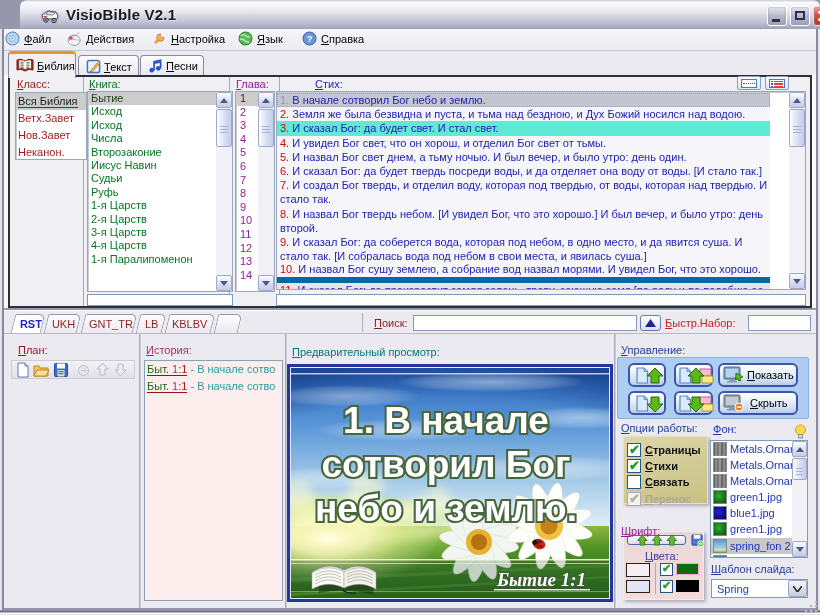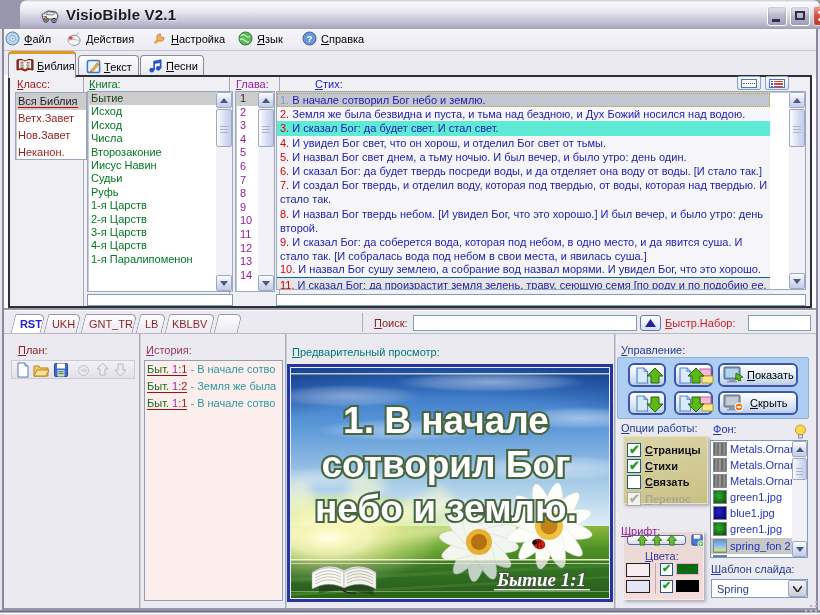--- a/index.html
+++ b/index.html
@@ -235,21 +235,21 @@
     <div class="list" id="verselist" style="left:272px;top:16px;width:530px;height:199px;padding-top:1px;">
         <div style="line-height:14.2px;padding:0 0 0 3px;color:#2121b3;background:#f6f6fa;width:493px;background:#c3c6d0;outline:1px dotted #b8a820;outline-offset:-1px;"><span style="color:#8a9ab8;">1.</span> В начале сотворил Бог небо и землю.</div>
         <div style="line-height:14.2px;padding:0 0 0 3px;color:#2121b3;background:#f6f6fa;width:493px;"><span style="color:#dd0000;">2.</span> Земля же была безвидна и пуста, и тьма над бездною, и Дух Божий носился над водою.</div>
         <div style="line-height:14.2px;padding:0 0 0 3px;color:#2121b3;background:#5eead4;width:493px;"><span style="color:#dd0000;">3.</span> И сказал Бог: да будет свет. И стал свет.</div>
         <div style="line-height:14.2px;padding:0 0 0 3px;color:#2121b3;background:#f6f6fa;width:493px;"><span style="color:#dd0000;">4.</span> И увидел Бог свет, что он хорош, и отделил Бог свет от тьмы.</div>
         <div style="line-height:14.2px;padding:0 0 0 3px;color:#2121b3;background:#f6f6fa;width:493px;"><span style="color:#dd0000;">5.</span> И назвал Бог свет днем, а тьму ночью. И был вечер, и было утро: день один.</div>
         <div style="line-height:14.2px;padding:0 0 0 3px;color:#2121b3;background:#f6f6fa;width:493px;"><span style="color:#dd0000;">6.</span> И сказал Бог: да будет твердь посреди воды, и да отделяет она воду от воды. [И стало так.]</div>
         <div style="line-height:14.2px;padding:0 0 0 3px;color:#2121b3;background:#f6f6fa;width:493px;"><span style="color:#dd0000;">7.</span> И создал Бог твердь, и отделил воду, которая под твердью, от воды, которая над твердью. И стало так.</div>
         <div style="line-height:14.2px;padding:0 0 0 3px;color:#2121b3;background:#f6f6fa;width:493px;"><span style="color:#dd0000;">8.</span> И назвал Бог твердь небом. [И увидел Бог, что это хорошо.] И был вечер, и было утро: день второй.</div>
         <div style="line-height:14.2px;padding:0 0 0 3px;color:#2121b3;background:#f6f6fa;width:493px;"><span style="color:#dd0000;">9.</span> И сказал Бог: да соберется вода, которая под небом, в одно место, и да явится суша. И стало так. [И собралась вода под небом в свои места, и явилась суша.]</div>
-        <div style="line-height:14.2px;padding:0 0 0 3px;color:#2121b3;background:#f6f6fa;width:493px;border-bottom:1px solid #0369a1;line-height:13.2px;"><span style="color:#dd0000;">10.</span> И назвал Бог сушу землею, а собрание вод назвал морями. И увидел Бог, что это хорошо.</div>
+        <div style="line-height:14.2px;padding:0 0 0 3px;color:#2121b3;background:#f6f6fa;width:493px;border-bottom:6px solid #0369a1;line-height:13.2px;"><span style="color:#dd0000;">10.</span> И назвал Бог сушу землею, а собрание вод назвал морями. И увидел Бог, что это хорошо.</div>
         <div style="line-height:14.2px;padding:0 0 0 3px;color:#2121b3;background:#e5e5e5;width:493px;"><span style="color:#dd0000;">11.</span> И сказал Бог: да произрастит земля зелень, траву, сеющую семя [по роду и по подобию ее.</div>
         <div class="sb" style="left:512px;">
           <div class="sbbtn" style="top:0;"><svg width="8" height="5" viewBox="0 0 8 5">
               <path d="M0 5 L4 0 L8 5 z" fill="#4a5a80"></path>
             </svg></div>
           <div class="sbthumb" style="top:17px;height:38px;"></div>
           <div class="sbbtn" style="bottom:0;"><svg width="8" height="5" viewBox="0 0 8 5">
               <path d="M0 0 L4 5 L8 0 z" fill="#4a5a80"></path>
             </svg></div>
         </div>
@@ -311,21 +311,20 @@
         <path d="M7.5 1 L13 7 L10 7 L10 13 L5 13 L5 7 L2 7 z" fill="#ececf0" stroke="#b8b8c2"></path>
       </svg>
     <svg class="abs" style="left:109px;top:28px;" width="15" height="15" viewBox="0 0 15 15">
         <path d="M7.5 14 L13 8 L10 8 L10 2 L5 2 L5 8 L2 8 z" fill="#ececf0" stroke="#b8b8c2"></path>
       </svg>
     <div class="vsep" style="left:135px;background:linear-gradient(90deg,#9a9aa8,#fff);width:3px;"></div>
 
     <div class="abs" style="left:142px;top:10px;color:#993366;"><u>И</u>стория:</div>
     <div class="panel-list" style="left:140px;top:26px;width:139px;height:241px;background:#fdeeee;overflow:hidden;white-space:nowrap;">
       <div style="height:17px;padding:2px 0 0 2px;"><span style="color:#1a6b1a;border-bottom:1px solid #991111;">Быт. <span style="color:#993399;">1</span>:<span style="color:#b31515;">1</span></span><span style="color:#2a9aa0;"> - В начале сотво</span></div>
-      <div style="height:17px;padding:2px 0 0 2px;"><span style="color:#1a6b1a;border-bottom:1px solid #991111;">Быт. <span style="color:#993399;">1</span>:<span style="color:#b31515;">2</span></span><span style="color:#2a9aa0;"> - Земля же была</span></div>
       <div style="height:17px;padding:2px 0 0 2px;"><span style="color:#1a6b1a;border-bottom:1px solid #991111;">Быт. <span style="color:#993399;">1</span>:<span style="color:#b31515;">1</span></span><span style="color:#2a9aa0;"> - В начале сотво</span></div>
     </div>
     <div class="vsep" style="left:281px;background:linear-gradient(90deg,#9a9aa8,#fff);width:3px;"></div>
 
     <div class="abs" style="left:288px;top:12px;color:#007878;"><u>П</u>редварительный просмотр:</div>
     <div id="slide" class="abs" style="left:283px;top:30px;width:326px;height:238px;border:3px solid #2634a2;background:#1a2a6a;">
       <div class="abs" style="left:0;top:0;width:320px;height:232px;border:1px solid #e8ecf8;overflow:hidden;" id="slideimg"><svg width="320" height="232" viewBox="0 0 320 232">
 <defs>
 <linearGradient id="sky" x1="0" y1="0" x2="0" y2="1">
  <stop offset="0" stop-color="#2a66bc"></stop>

